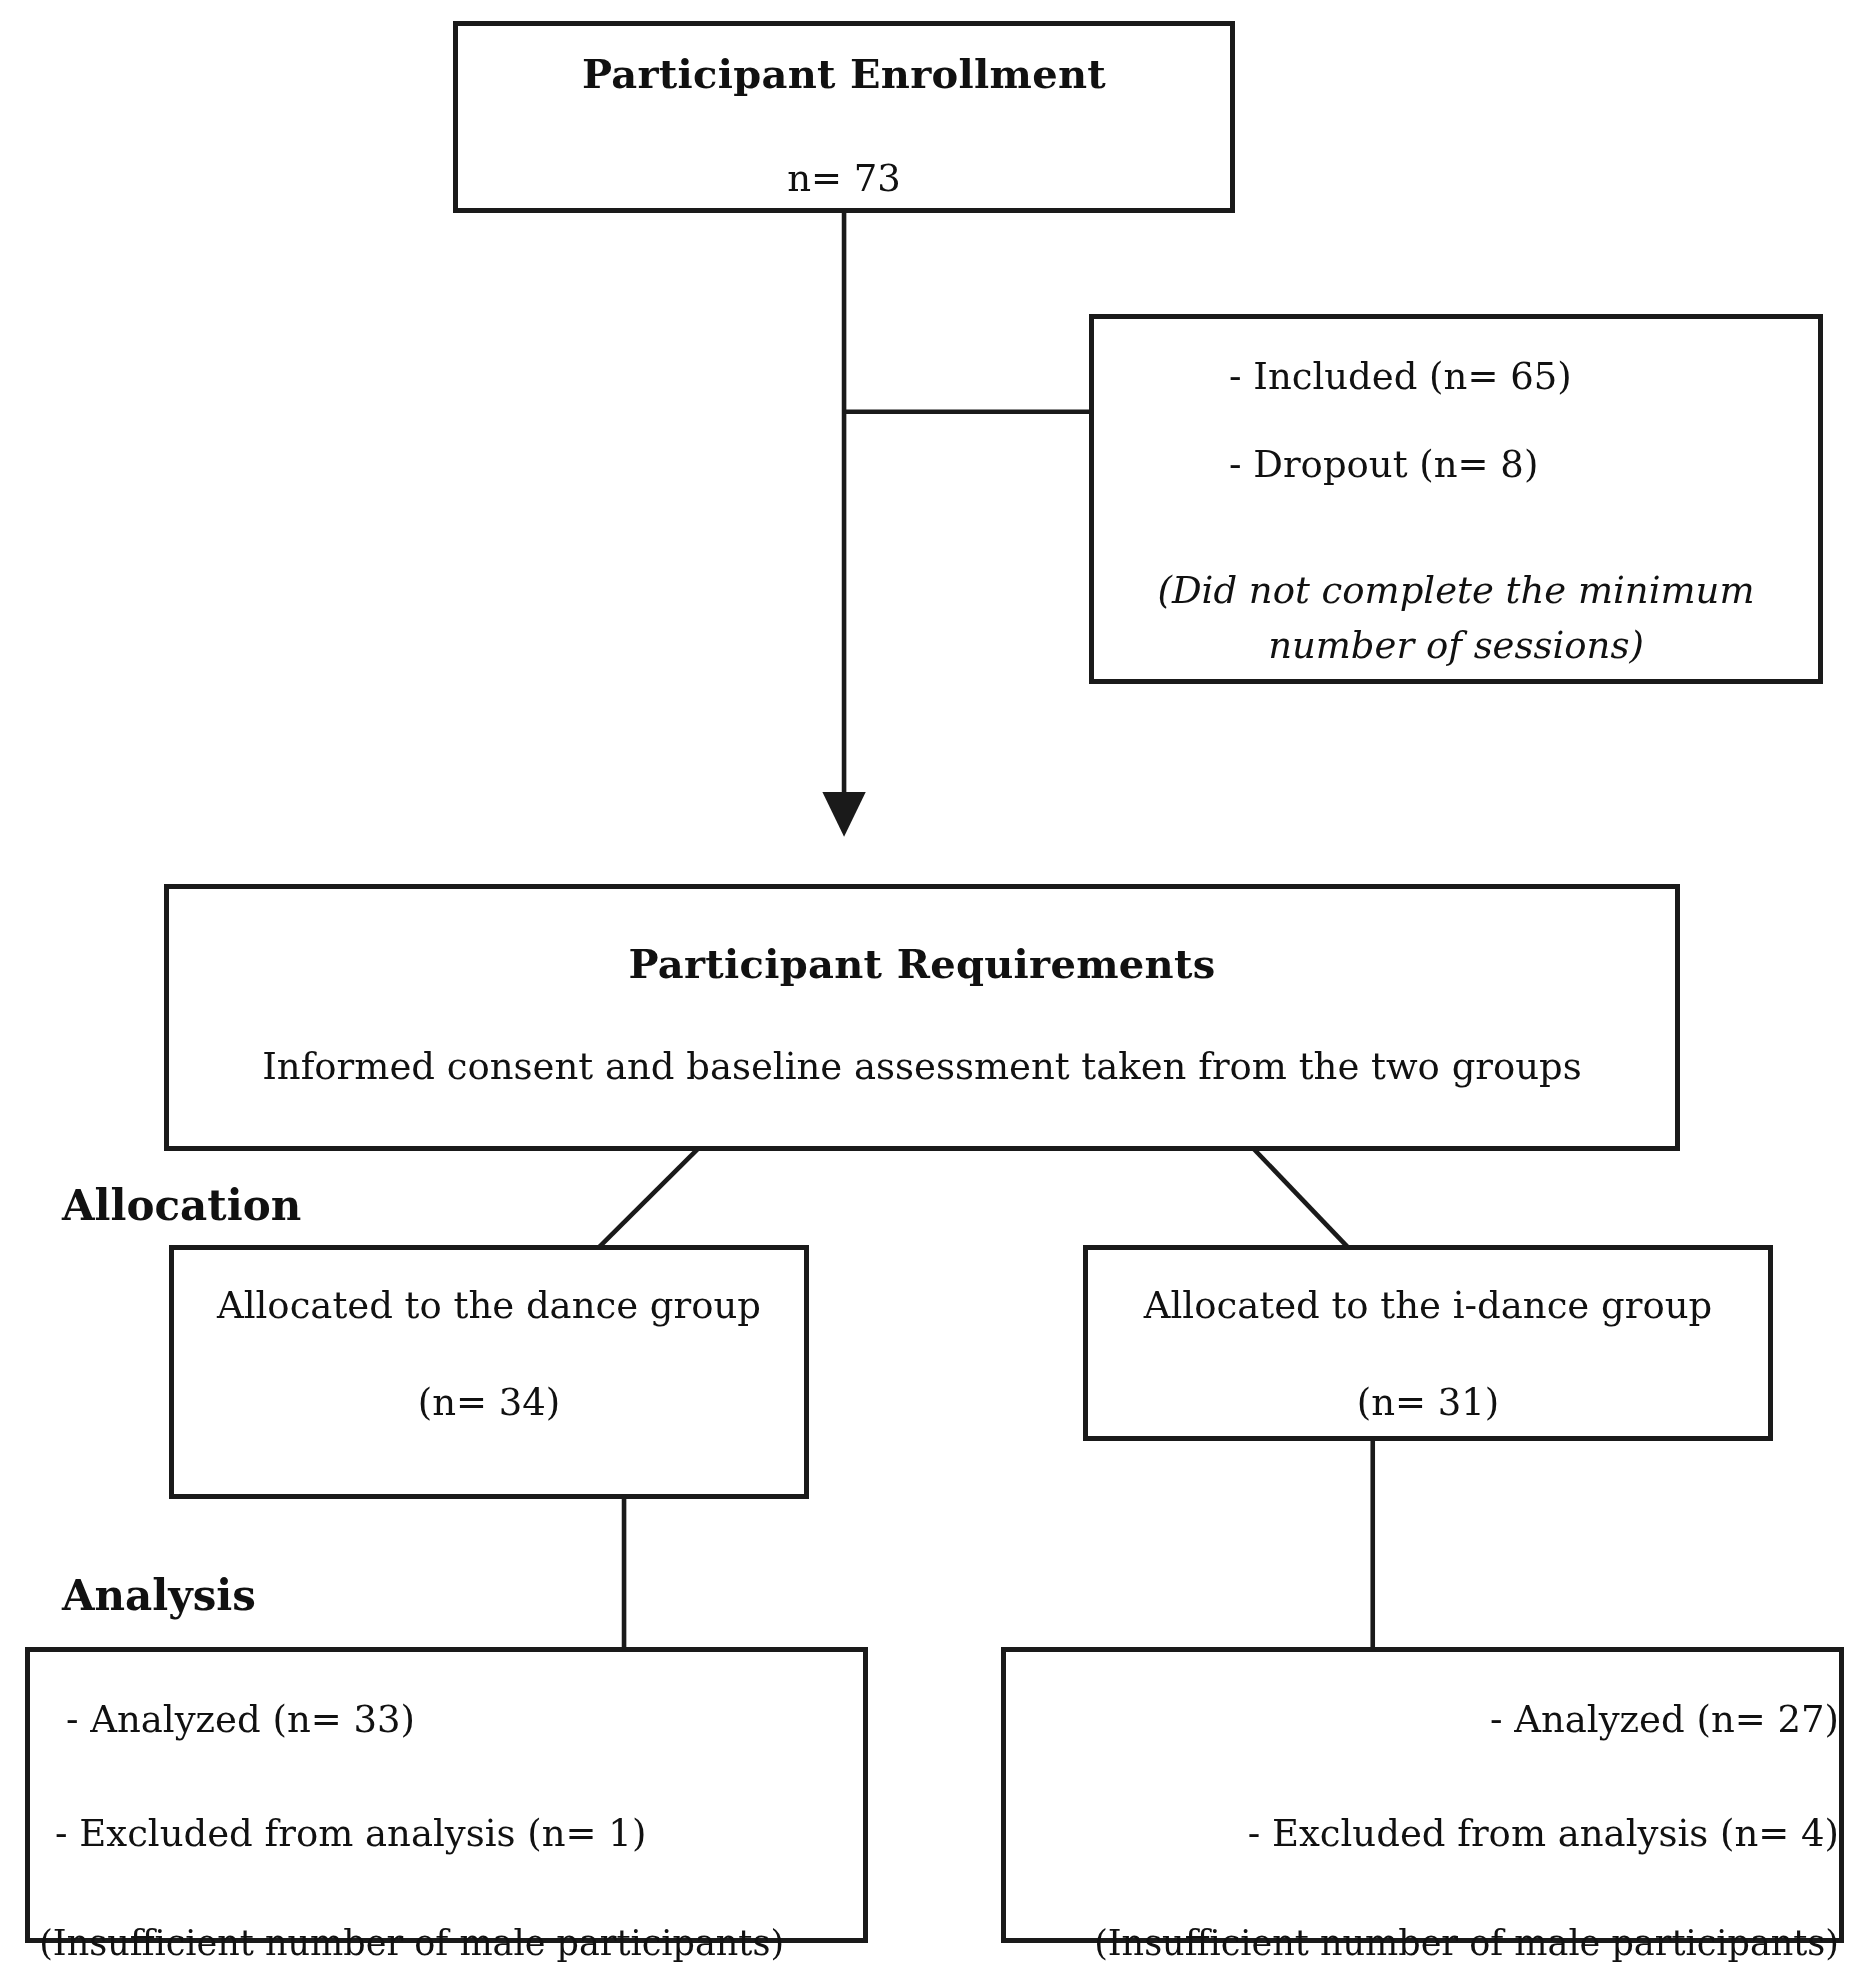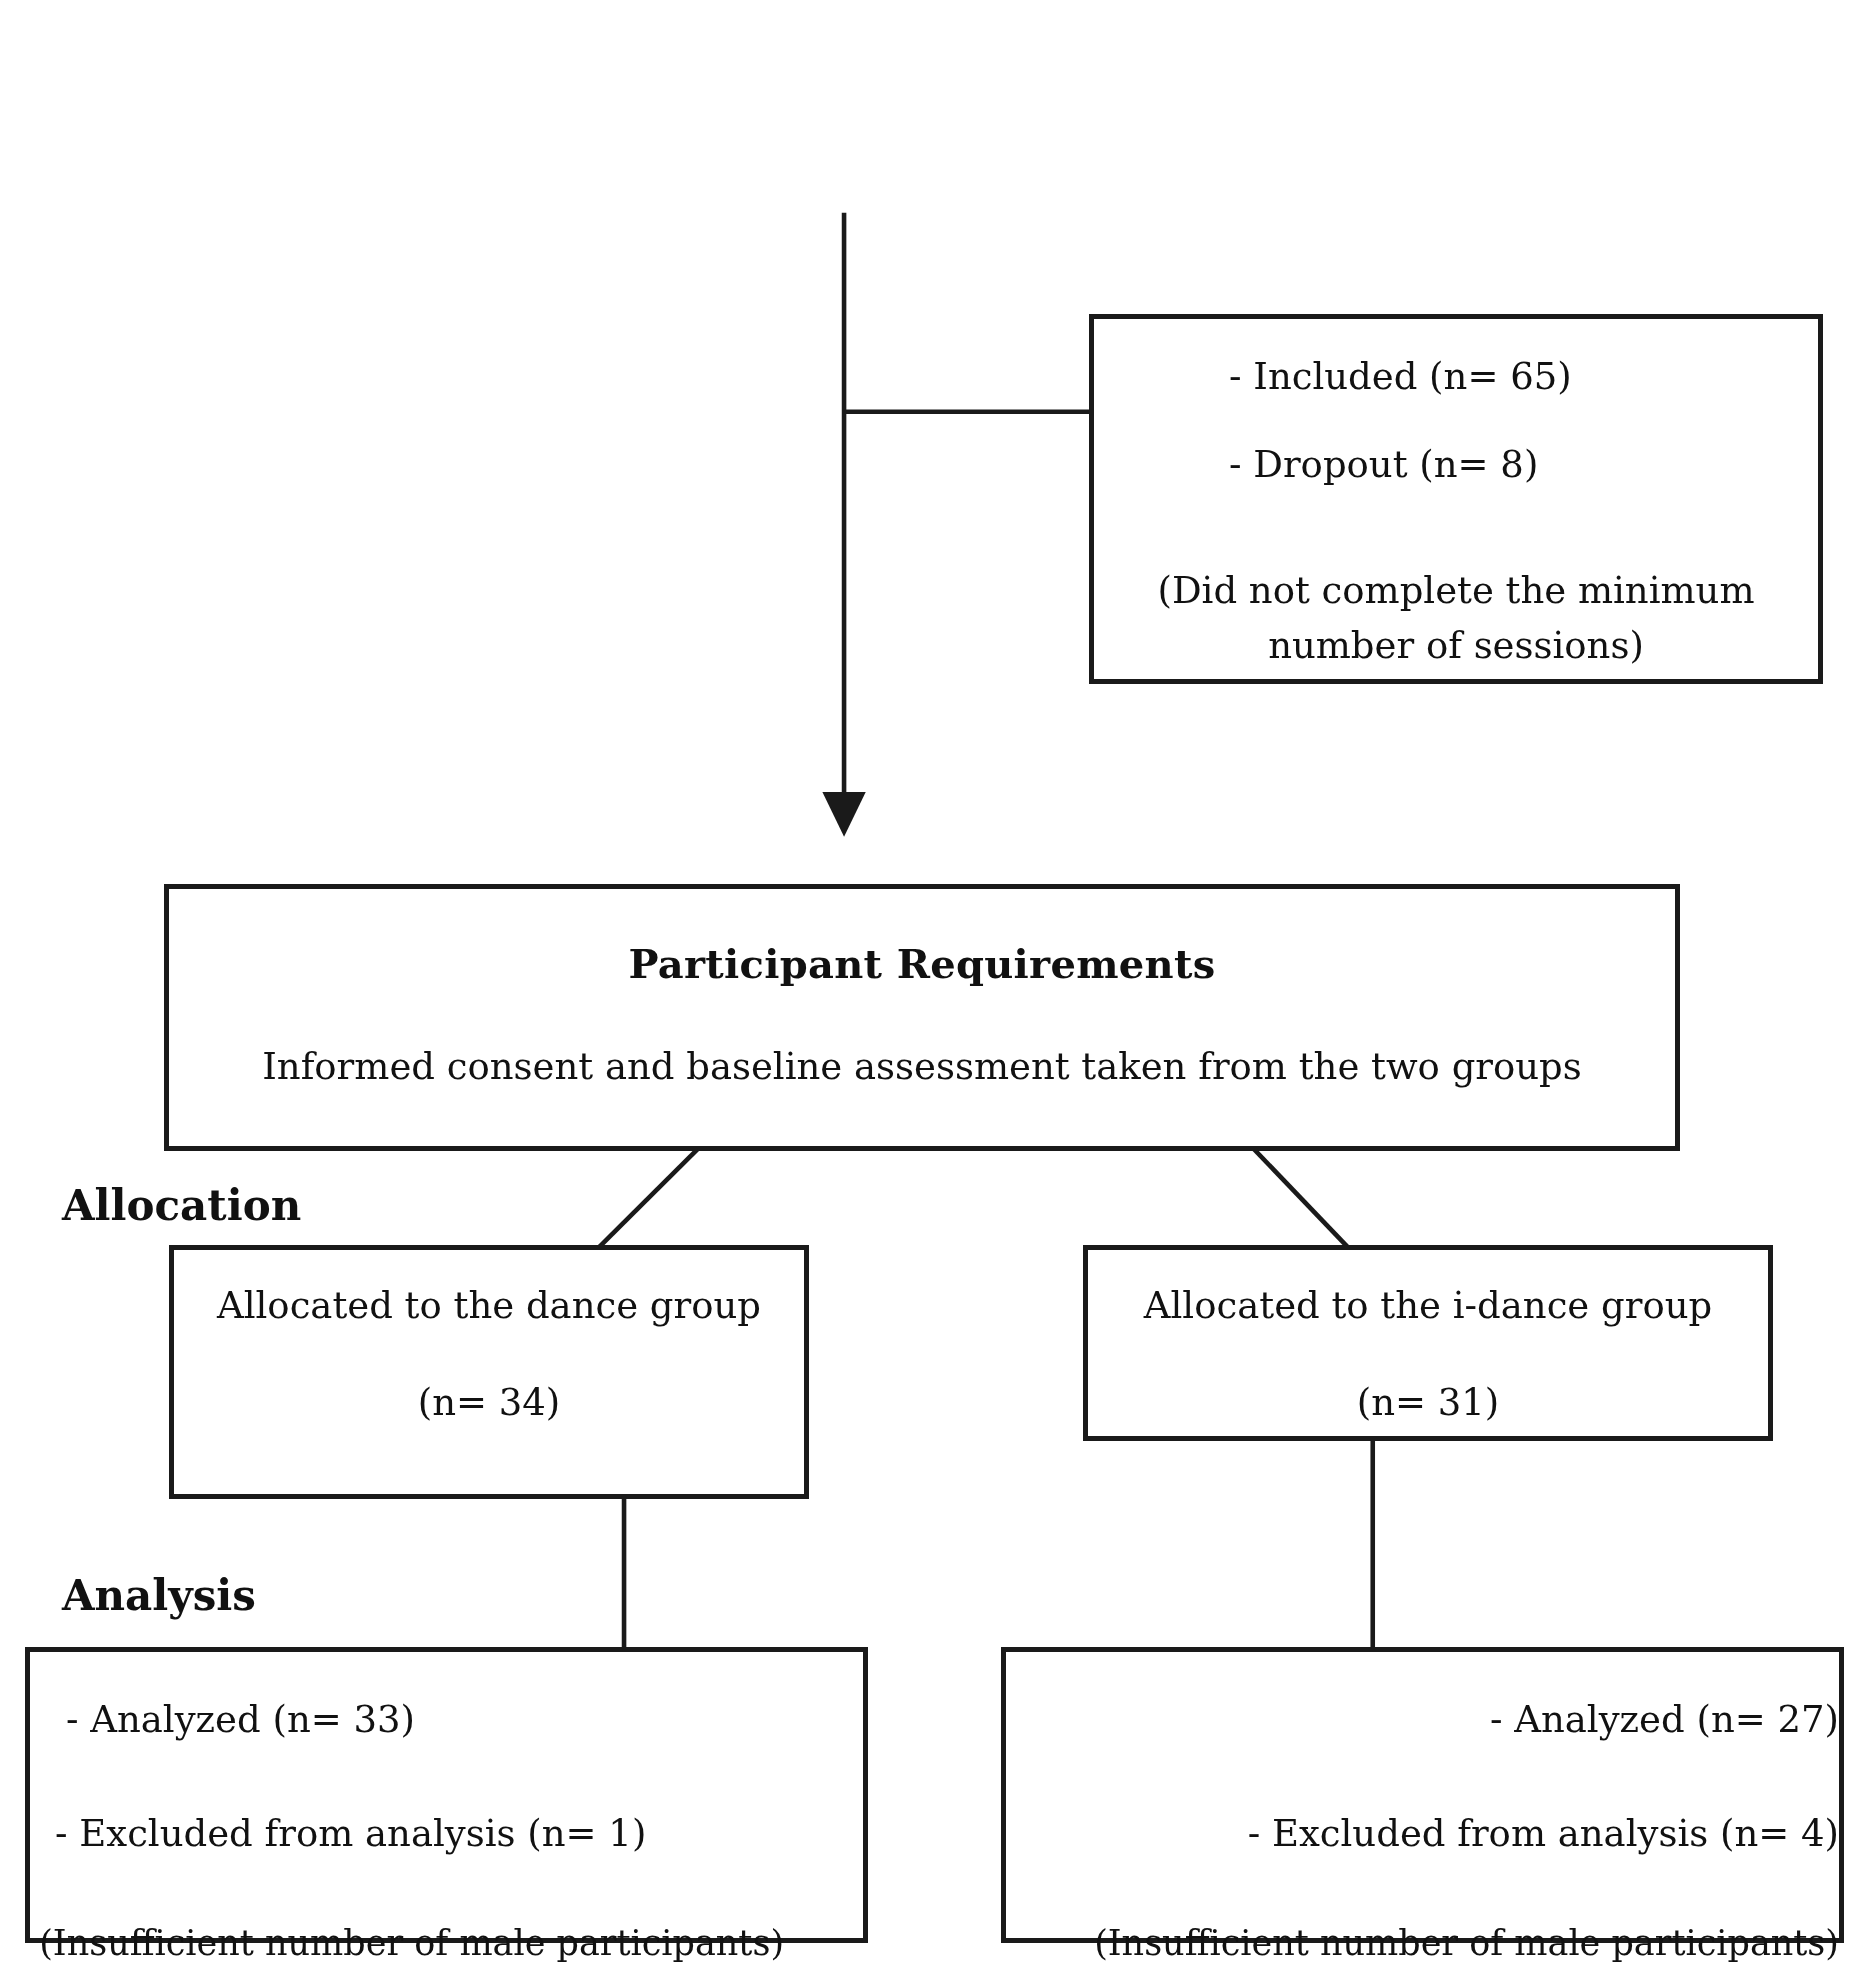--- a/index.html
+++ b/index.html
@@ -55,20 +55,21 @@
   #exclusion-box .bullet { margin-left: 135px; font-size: 37px; }
   #exclusion-box .bullet-1 { margin-top: 36px; }
   #exclusion-box .bullet-2 { margin-top: 45px; }
   #exclusion-box .note {
     margin-top: 78px;
     align-self: center;
     text-align: center;
     max-width: 690px;
     font-size: 37px;
     line-height: 1.48;
+    font-style: italic;
   }
 
   
   #requirements-box { left: 164px; top: 884px; width: 1516px; height: 267px; }
   #requirements-box .box-title { margin-top: 51px; }
   #requirements-box .body-text { margin-top: 58px; white-space: nowrap; font-size: 37px; }
 
   
   #alloc-dance-box  { left: 169px;  top: 1245px; width: 640px;  height: 254px; }
   #alloc-idance-box { left: 1083px; top: 1245px; width: 690px; height: 196px; }
@@ -98,20 +99,24 @@
 
     <line x1="1285" y1="627" x2="1660" y2="627" stroke="#1a1a1a" stroke-width="7"></line>
 
     <line x1="1121" y1="1691" x2="912" y2="1899" stroke="#1a1a1a" stroke-width="7"></line>
     <line x1="1853" y1="1691" x2="2052" y2="1899" stroke="#1a1a1a" stroke-width="7"></line>
 
     <line x1="950" y1="2194" x2="950" y2="2512" stroke="#1a1a1a" stroke-width="7"></line>
     <line x1="2090" y1="2194" x2="2090" y2="2512" stroke="#1a1a1a" stroke-width="7"></line>
   </svg>
 
+  <div class="box centered" id="enrollment-box">
+    <div class="box-title">Participant Enrollment</div>
+    <div class="body-text">n= 73</div>
+  </div>
 
   <div class="box leftish" id="exclusion-box">
     <div class="body-text bullet bullet-1">- Included (n= 65)</div>
     <div class="body-text bullet bullet-2">- Dropout (n= 8)</div>
     <div class="note">(Did not complete the minimum number of sessions)</div>
   </div>
 
   <div class="box centered" id="requirements-box">
     <div class="box-title">Participant Requirements</div>
     <div class="body-text">Informed consent and baseline assessment taken from the two groups</div>

